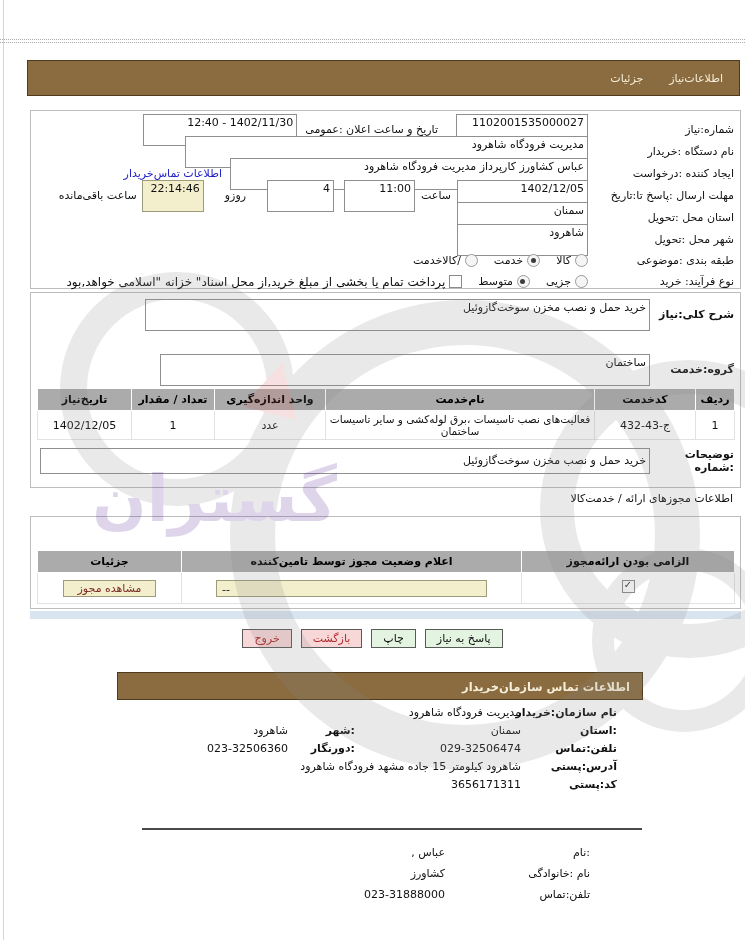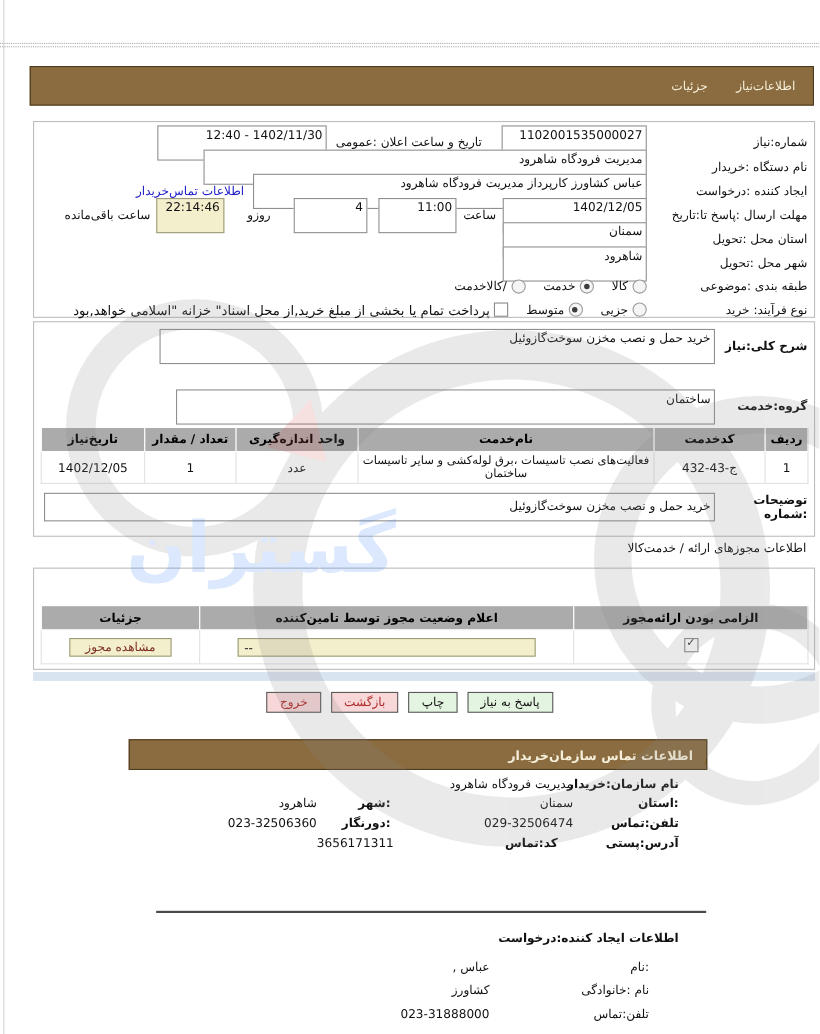--- a/index.html
+++ b/index.html
@@ -58,21 +58,21 @@
   .span3{grid-column:2 / span 3;}
   .divider{position:absolute;left:142px;top:828px;width:500px;height:2px;background:#4a4a4a;}
   .creator{position:absolute;left:117px;top:846px;width:526px;}
   .creator .head{font-weight:bold;padding-right:26px;margin-bottom:14px;}
   .kgrid{display:grid;grid-template-columns:163px auto;direction:rtl;row-gap:8px;}
   .kgrid .kl{font-weight:normal;padding-right:53px;white-space:nowrap;}
   .kgrid .kv{padding-right:35px;text-align:right;white-space:nowrap;}
   
   .wm{position:absolute;inset:0;pointer-events:none;opacity:.18;z-index:40;}
   .ring{position:absolute;border-radius:50%;border-style:solid;border-color:#8a8a8a;}
-  .wm-text{position:absolute;left:92px;top:462px;font-size:64px;font-weight:bold;color:#3b82f6;letter-spacing:5px;margin-left:23px;}
+  .wm-text{position:absolute;left:92px;top:462px;font-size:64px;font-weight:bold;color:#4c1d95;letter-spacing:5px;}
   .wm-tri{position:absolute;left:248px;top:362px;width:0;height:0;border-left:28px solid transparent;
           border-right:28px solid transparent;border-bottom:52px solid #d05858;transform:rotate(14deg);}
   .content{position:relative;z-index:10;}
   .notes-input{display:flex;align-items:center;justify-content:flex-start;}
 </style>
 </head>
 <body>
 
 <div id="page">
 
@@ -241,32 +241,32 @@
         <span class="cv">سمنان</span>
         <span class="cl2">:شهر</span>
         <span class="cv2">شاهرود</span>
 
         <span class="cl">تلفن:تماس</span>
         <span class="cv num">029-32506474</span>
         <span class="cl2">:دورنگار</span>
         <span class="cv2 num">023-32506360</span>
 
         <span class="cl">آدرس:پستی</span>
-
-        <span class="cl">کد:تماس</span>
+        <span class="cv span3">شاهرود کیلومتر 15 جاده مشهد فرودگاه شاهرود</span>
+
+        <span class="cl">کد:پستی</span>
         <span class="cv num">3656171311</span>
         <span></span>
           <span></span>
       </div>
     </div>
 
     <div class="divider"></div>
 
     <div class="creator">
-      <div class="head">اطلاعات ایجاد کننده:درخواست</div>
       <div class="kgrid">
         <span class="kl">:نام</span>
         <span class="kv">عباس ,</span>
         <span class="kl">نام :خانوادگی</span>
         <span class="kv">کشاورز</span>
         <span class="kl">تلفن:تماس</span>
         <span class="kv num" style="direction:ltr">023-31888000</span>
       </div>
     </div>
 

